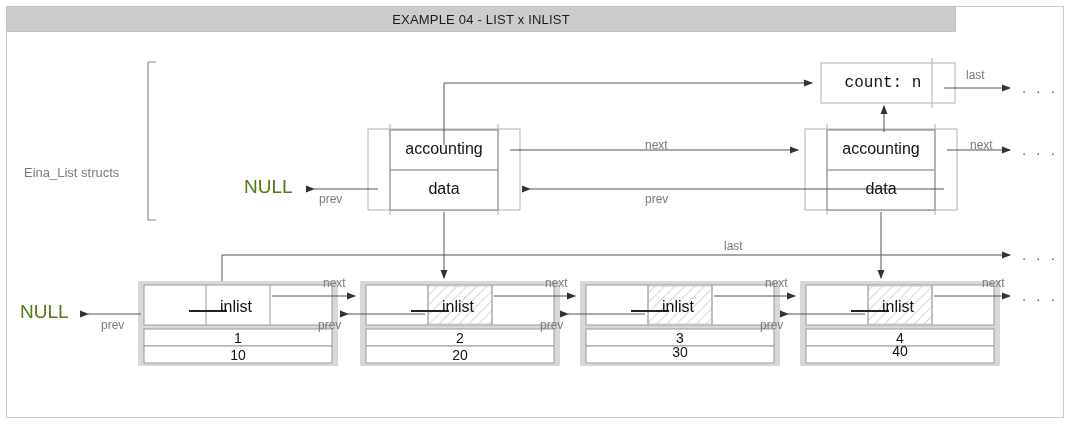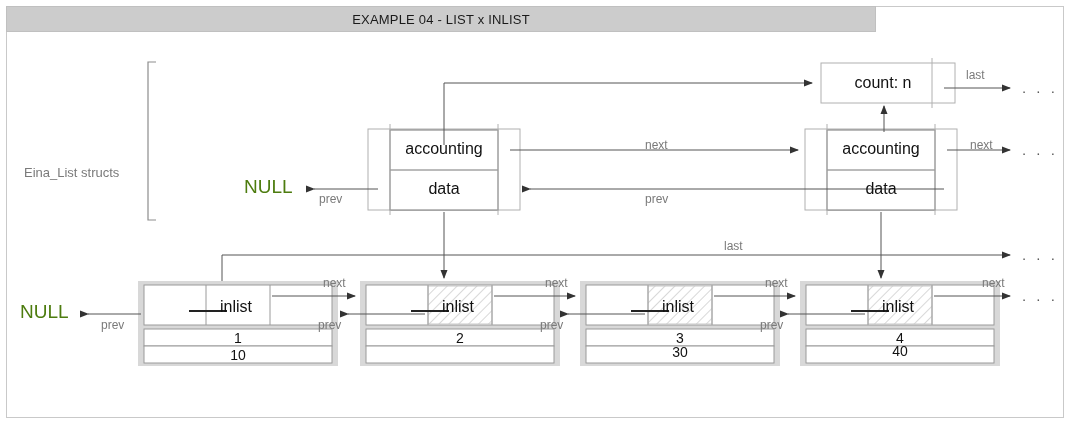--- a/index.html
+++ b/index.html
@@ -4,21 +4,21 @@
 <style>
   html,body{margin:0;padding:0;background:#ffffff;}
   body{font-family:"Liberation Sans",sans-serif;}
   #page{position:relative;width:1071px;height:425px;background:#ffffff;overflow:hidden;}
 
   
   .frame{position:absolute;left:6px;top:6px;width:1058px;height:412px;
          border:1px solid #c9c9c9;box-sizing:border-box;background:#fff;}
 
   
-  .titlebar{position:absolute;left:6px;top:6px;width:870px;height:26px;
+  .titlebar{position:absolute;left:6px;top:6px;width:950px;height:26px;
             background:#cccccc;border:1px solid #c0c0c0;box-sizing:border-box;
             display:flex;align-items:center;justify-content:center;}
   .titlebar span{font-size:13px;color:#1a1a1a;letter-spacing:.2px;}
 
   
   svg.canvas{position:absolute;left:0;top:0;width:1071px;height:425px;}
 
   
   .lbl{position:absolute;color:#7a7a7a;font-size:12px;white-space:nowrap;}
   .lbl-dark{position:absolute;color:#4d7c0f;white-space:nowrap;}
@@ -192,21 +192,21 @@
     <g>
       <path d="M141,314 L88,314" fill="none" stroke="#555" stroke-width="1" marker-end="url(#ahl)"></path>
     </g>
   </svg>
 
   <div class="lbl" style="left:24px;top:133px;font-size:13px;margin-top:32px;">Eina_List structs</div>
 
   <div class="lbl-dark bigtxt" style="left:244px;top:176px;">NULL</div>
   <div class="lbl-dark bigtxt" style="left:20px;top:301px;">NULL</div>
 
-  <div class="boxtxt" style="left:821px;top:74px;width:124px;">count: n</div>
+  <div class="boxtxt" style="left:821px;top:74px;width:124px;font-family:Liberation Mono, monospace;">count: n</div>
   <div class="lbl" style="left:966px;top:68px;">last</div>
   <div class="dots" style="left:1022px;top:79px;">. . .</div>
 
   <div class="boxtxt" style="left:390px;top:140px;width:108px;">accounting</div>
   <div class="boxtxt" style="left:390px;top:180px;width:108px;">data</div>
 
   <div class="boxtxt" style="left:827px;top:140px;width:108px;">accounting</div>
   <div class="boxtxt" style="left:827px;top:180px;width:108px;">data</div>
 
   <div class="lbl" style="left:645px;top:138px;">next</div>
@@ -217,20 +217,21 @@
 
   <div class="lbl" style="left:724px;top:239px;">last</div>
   <div class="dots" style="left:1022px;top:246px;">. . .</div>
 
   <div class="nodetxt" style="left:206px;top:298px;width:92px;text-align:left;padding-left:14px;font-size:16px;">inlist</div>
   <div class="nodetxt" style="left:144px;top:330px;width:188px;">1</div>
   <div class="nodetxt" style="left:144px;top:347px;width:188px;">10</div>
 
   <div class="nodetxt" style="left:428px;top:298px;width:92px;text-align:left;padding-left:14px;font-size:16px;">inlist</div>
   <div class="nodetxt" style="left:366px;top:330px;width:188px;">2</div>
+  <div class="nodetxt" style="left:366px;top:347px;width:188px;">20</div>
 
   <div class="nodetxt" style="left:648px;top:298px;width:92px;text-align:left;padding-left:14px;font-size:16px;">inlist</div>
   <div class="nodetxt" style="left:586px;top:330px;width:188px;">3</div>
   <div class="nodetxt" style="left:586px;top:344px;width:188px;">30</div>
 
   <div class="nodetxt" style="left:868px;top:298px;width:92px;text-align:left;padding-left:14px;font-size:16px;">inlist</div>
   <div class="nodetxt" style="left:806px;top:330px;width:188px;">4</div>
   <div class="nodetxt" style="left:806px;top:343px;width:188px;">40</div>
 
   <div class="lbl" style="left:323px;top:276px;">next</div>

